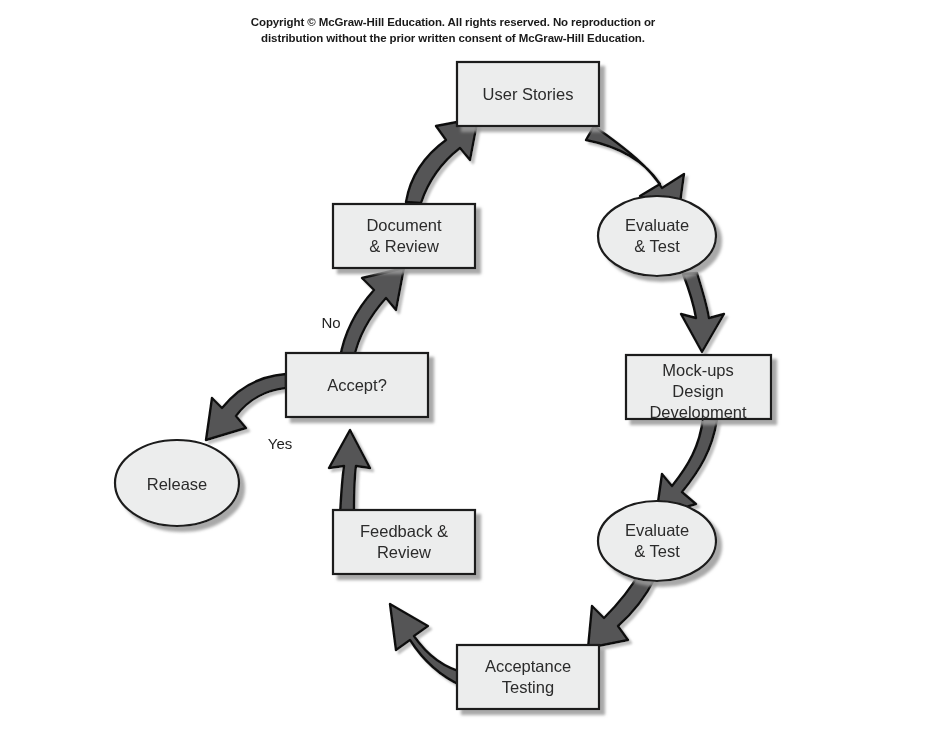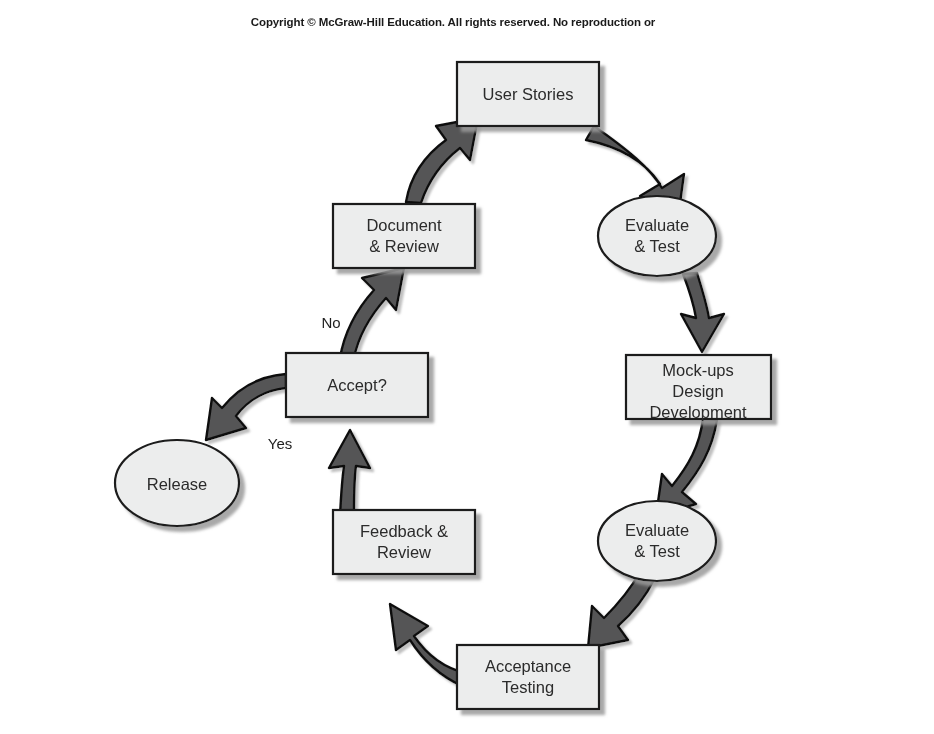--- a/index.html
+++ b/index.html
@@ -54,20 +54,21 @@
     text-anchor: middle;
   }
 </style>
 </head>
 <body>
 
 <div id="stage">
 
   <div id="copyright">
     <span>Copyright © McGraw-Hill Education. All rights reserved. No reproduction or</span>
+    <span>distribution without the prior written consent of McGraw-Hill Education.</span>
   </div>
 
   <svg class="diagram" viewBox="0 0 934 734">
     <defs>
       <filter id="shp" x="-30%" y="-30%" width="180%" height="180%">
         <feDropShadow dx="5" dy="5" stdDeviation="1.6" flood-color="#9a9a9a" flood-opacity="0.85"></feDropShadow>
       </filter>
       <filter id="arrshp" x="-30%" y="-30%" width="180%" height="180%">
         <feDropShadow dx="3" dy="3" stdDeviation="1.2" flood-color="#a5a5a5" flood-opacity="0.7"></feDropShadow>
       </filter>

